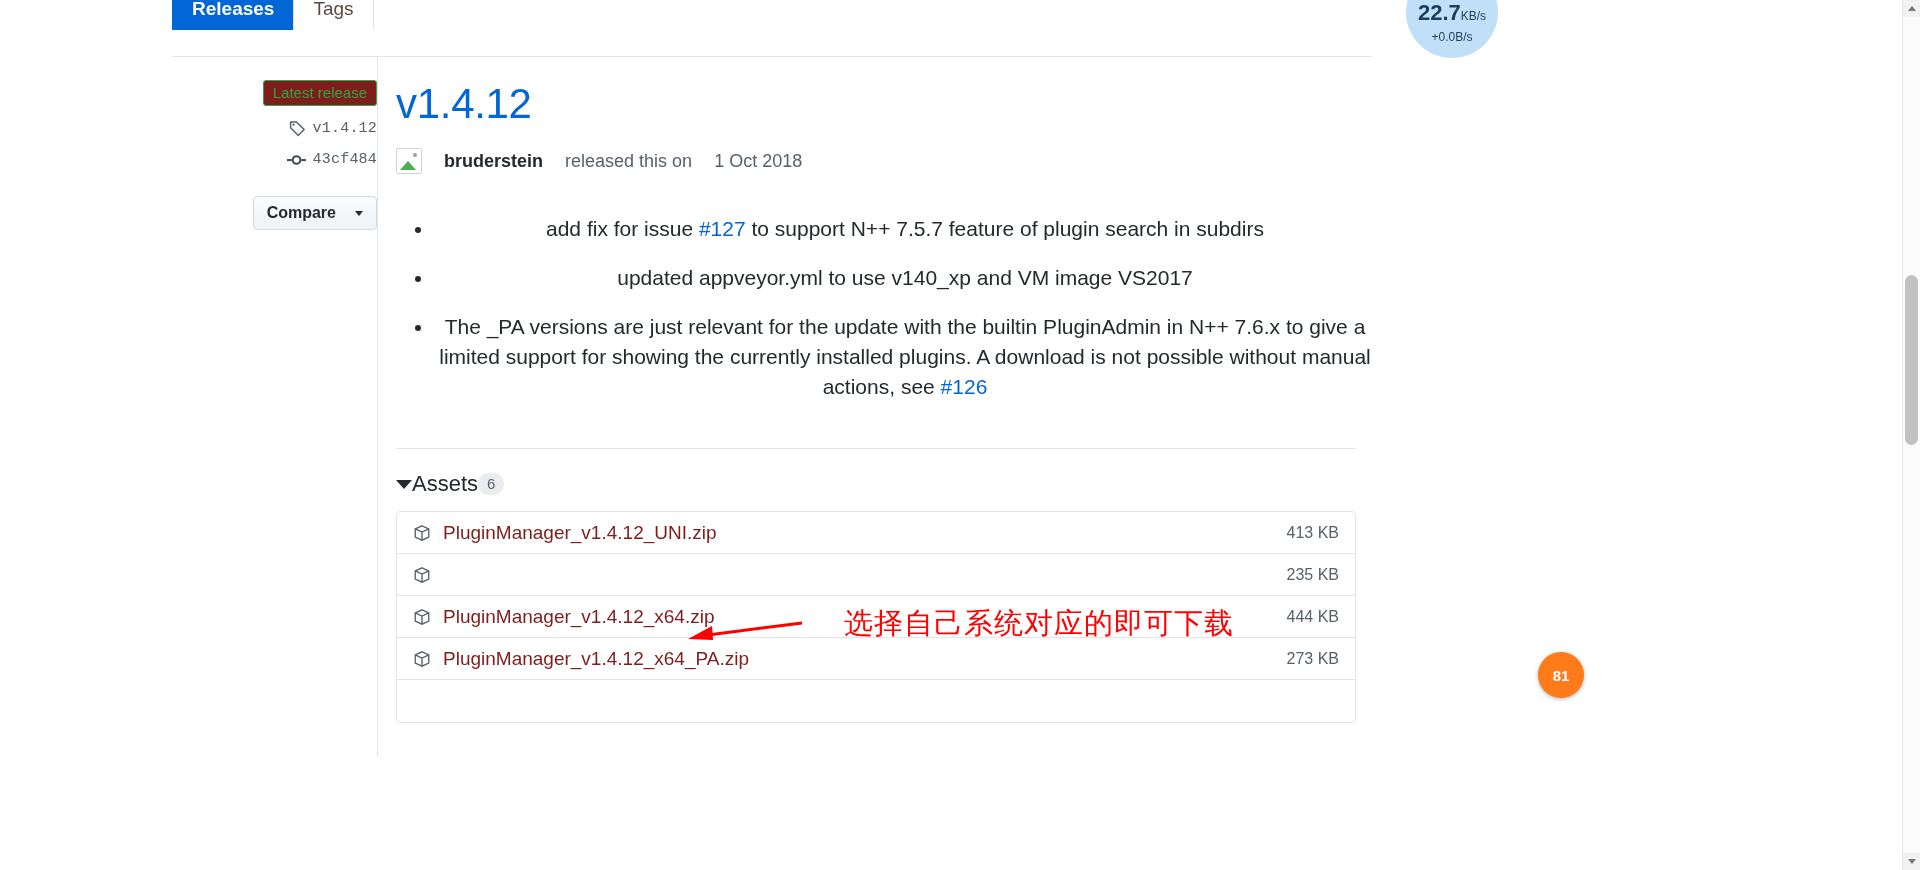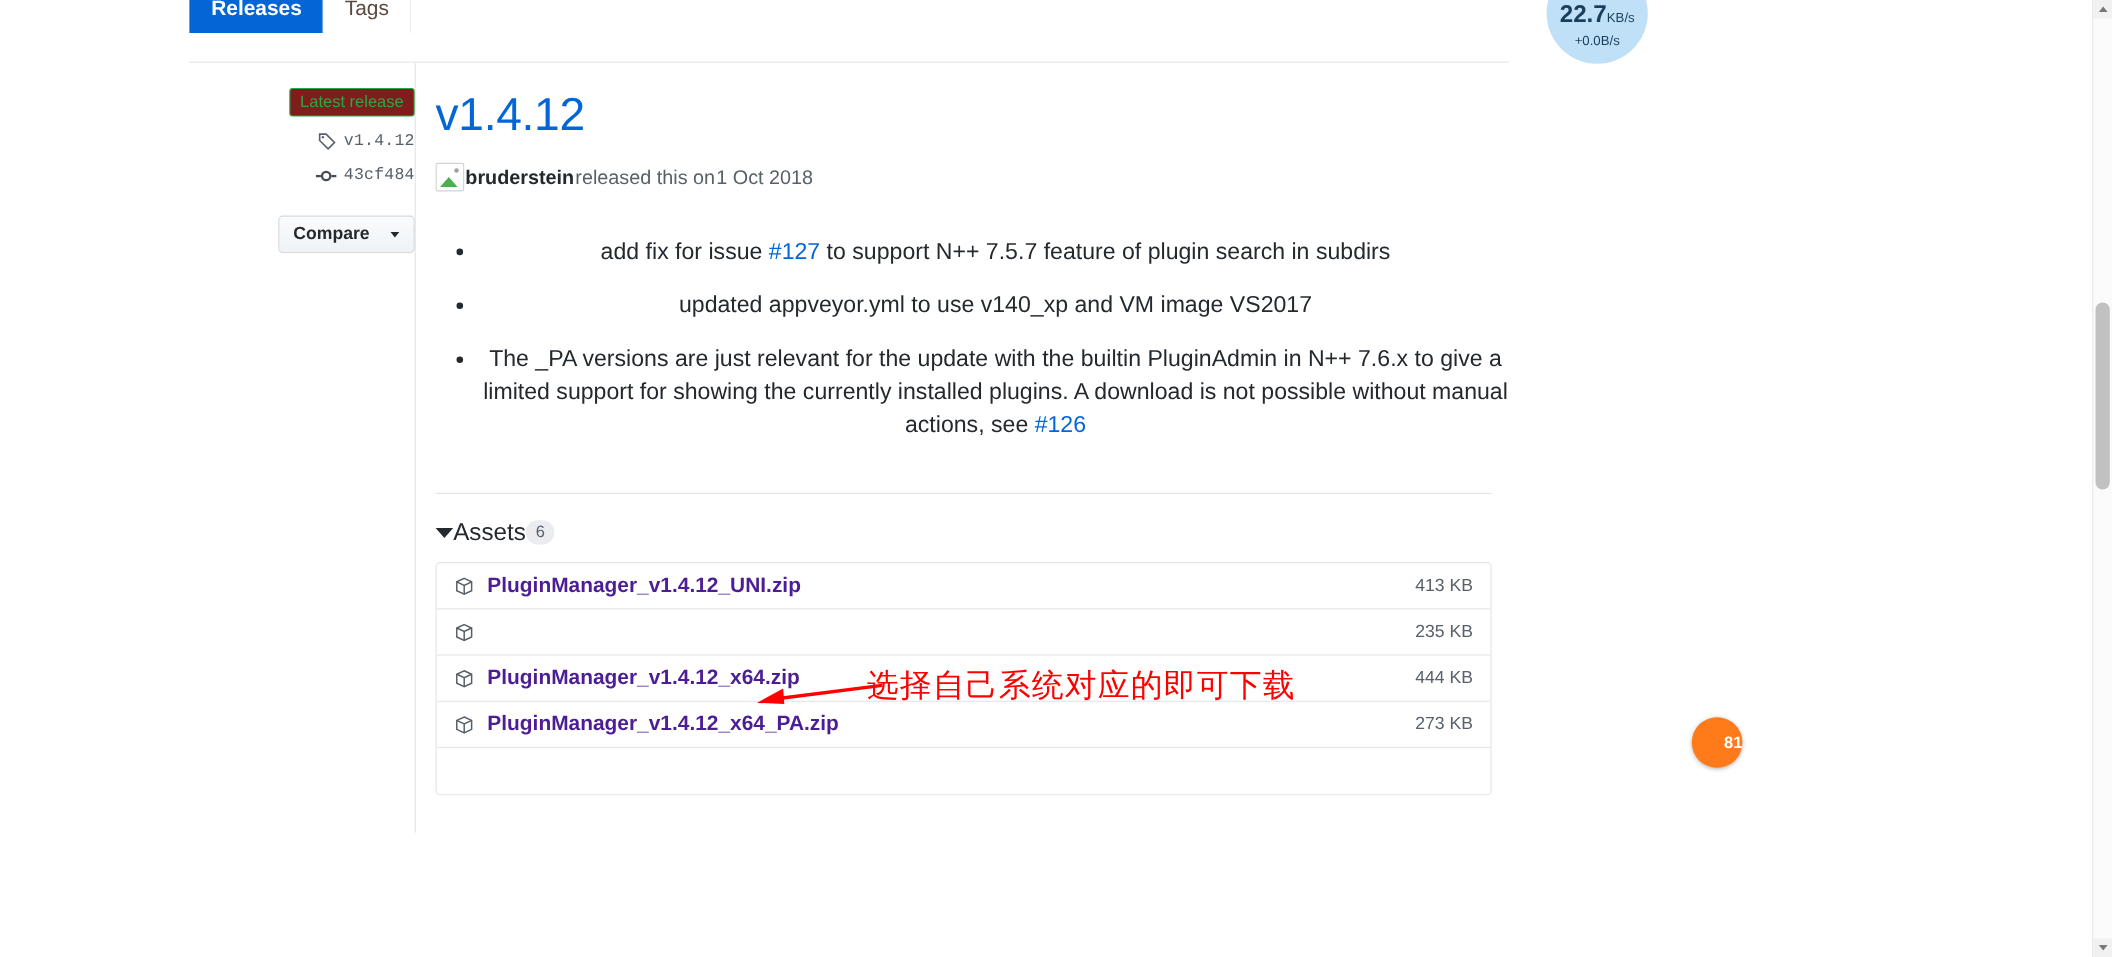--- a/index.html
+++ b/index.html
@@ -49,21 +49,21 @@
     color:#24292e;background:linear-gradient(#fafbfc,#eff3f6);
     border:1px solid #d5d9dd;border-radius:4px;cursor:pointer;
   }
   .caret{width:0;height:0;border-left:4px solid transparent;border-right:4px solid transparent;border-top:5px solid #24292e;}
 
   
   .rel-title{
     font-size:42px;line-height:48px;color:#0366d6;font-weight:400;
     margin:0 0 0 0;letter-spacing:-.3px;cursor:pointer;
   }
-  .byline{display:flex;align-items:center;gap:1px;margin-top:20px;font-size:18px;color:#586069;}
+  .byline{display:flex;align-items:center;gap:22px;margin-top:20px;font-size:18px;color:#586069;}
   .avatar{
     width:24px;height:24px;border:1px solid #cfd3d7;border-radius:2px;background:#fff;
     position:relative;display:inline-block;overflow:hidden;
   }
   .avatar:after{
     content:"";position:absolute;left:3px;bottom:3px;width:0;height:0;
     border-left:8px solid transparent;border-right:8px solid transparent;border-bottom:9px solid #4caf50;
   }
   .avatar:before{
     content:"";position:absolute;right:4px;top:4px;width:4px;height:4px;border-radius:50%;
@@ -91,46 +91,46 @@
   }
   .assets-box{
     margin-top:14px;width:958px;border:1px solid #e1e4e8;border-radius:4px;
     background:#fff;overflow:hidden;
   }
   .asset-row{
     display:flex;align-items:center;height:42px;padding:0 16px;
     border-bottom:1px solid #e1e4e8;box-sizing:border-box;
   }
   .asset-row:last-child{border-bottom:none;}
-  .asset-name{color:#4c1d95;font-size:19px;text-decoration:none;cursor:pointer;font-weight:700;}
+  .asset-name{color:#7f1d1d;font-size:19px;text-decoration:none;cursor:pointer;font-weight:400;}
   .asset-size{margin-left:auto;color:#586069;font-size:16px;}
   .pkg-ico{margin-right:12px;display:inline-flex;color:#57606a;}
 
   
   .annot{
-    position:absolute;left:788px;top:604px;color:#ff0000;font-size:29px;
+    position:absolute;left:844px;top:604px;color:#ff0000;font-size:29px;
     letter-spacing:1px;white-space:nowrap;
     font-family:"DejaVu Sans","Liberation Sans",sans-serif;
   }
   .arrow{position:absolute;left:686px;top:614px;}
 
   
   .speed{
     position:absolute;left:1406px;top:-34px;width:92px;height:92px;border-radius:50%;
     background:#bfe0f7;color:#1a3f5c;display:flex;flex-direction:column;
     align-items:center;justify-content:flex-end;padding-bottom:14px;box-sizing:border-box;
   }
   .speed .v{font-size:22px;font-weight:700;line-height:22px;}
   .speed .v small{font-size:12px;font-weight:400;}
   .speed .d{font-size:12px;margin-top:3px;}
 
   
   .fab{
     position:absolute;left:1538px;top:652px;width:46px;height:46px;border-radius:50%;
-    background:#ff7a18;color:#fff;display:flex;align-items:center;justify-content:flex-end;
+    background:#ff7a18;color:#fff;display:flex;align-items:center;justify-content:center;
     font-size:15px;font-weight:700;box-shadow:0 1px 4px rgba(0,0,0,.3);
   }
 
   
   .sb-track{position:absolute;right:0;top:0;width:17px;height:870px;background:#fbfbfb;border-left:1px solid #e6e6e6;}
   .sb-up,.sb-down{position:absolute;right:0;width:17px;height:17px;background:#f1f1f1;display:flex;align-items:center;justify-content:center;}
   .sb-up{top:0;} .sb-down{bottom:0;}
   .sb-thumb{position:absolute;right:2px;top:275px;width:13px;height:170px;background:#c1c1c1;border-radius:7px;}
   .sb-ar-u{width:0;height:0;border-left:4px solid transparent;border-right:4px solid transparent;border-bottom:5px solid #777;}
   .sb-ar-d{width:0;height:0;border-left:4px solid transparent;border-right:4px solid transparent;border-top:5px solid #777;}

